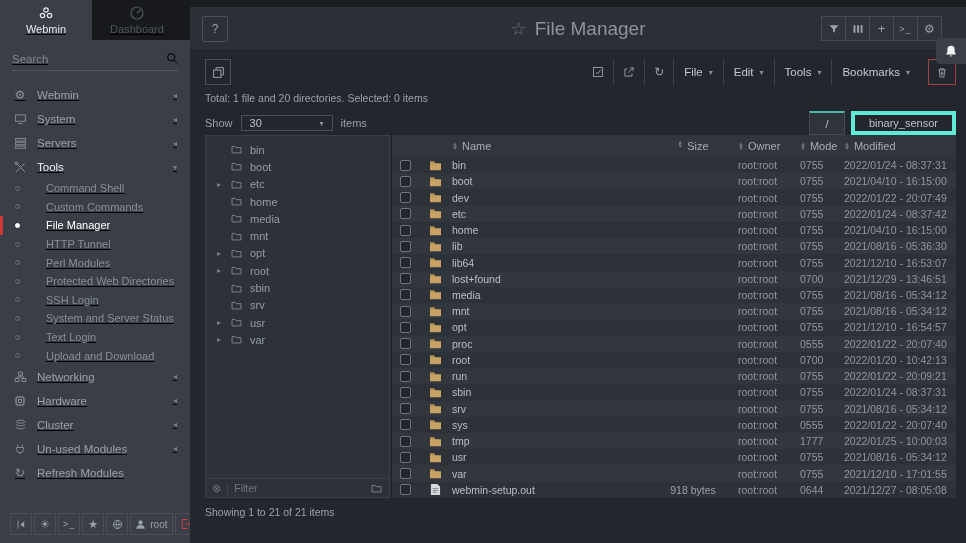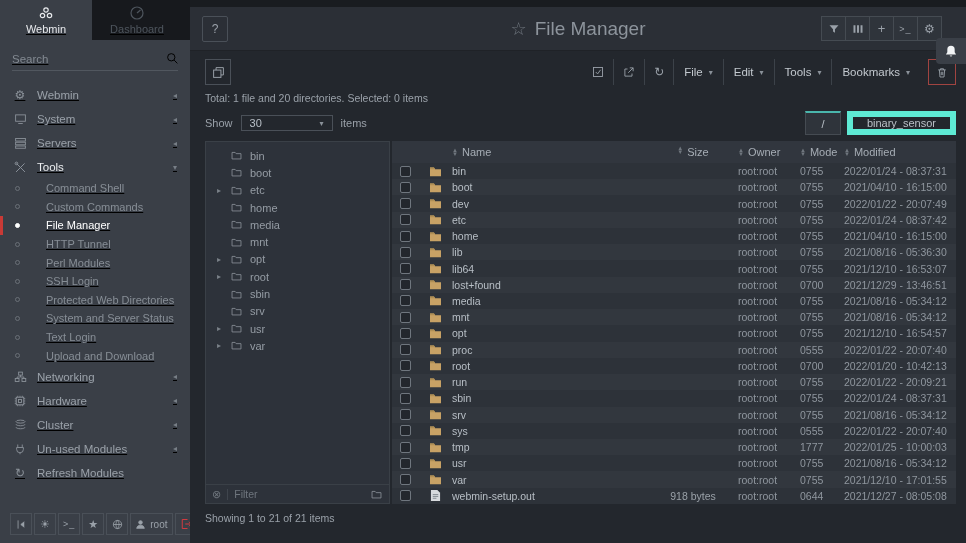--- a/index.html
+++ b/index.html
@@ -69,24 +69,24 @@
     color:#9aa1a9; display:flex; align-items:center; justify-content:center; cursor:pointer; }
   .totalline { margin-top:5px; font-size:10.5px; color:#9aa1a9; }
   .showrow { margin-top:7px; display:flex; align-items:center; font-size:11px; color:#9aa1a9; }
   .showsel { width:92px; height:16px; border:1px solid #4a5058; margin:0 8px;
     display:flex; align-items:center; padding:0 8px; color:#b9c0c7; cursor:pointer; }
   .showsel .caret { margin-left:auto; font-size:8px; color:#8a9199; }
   .crumbs { margin-left:auto; display:flex; }
   .crumb-root { width:36px; height:24px; background:#2f343b; border:1px solid #454b52;
     border-top:2px solid #4ab6ac; color:#b9c0c7; display:flex; align-items:center;
     justify-content:center; font-size:11px; cursor:pointer; }
-  .crumb-cur { height:24px; margin-left:6px; padding:0 14px; border:6px solid #5eead4;
+  .crumb-cur { height:24px; margin-left:6px; padding:0 14px; border:4px solid #5eead4;
     color:#b9c0c7; display:flex; align-items:center; font-size:11px; cursor:pointer; }
 
-  .panels { margin-top:6px; display:flex; gap:2px; height:363px; }
+  .panels { margin-top:0; display:flex; gap:2px; height:363px; }
   .treepanel { width:185px; background:#2d323a; border:1px solid #3a4047; display:flex; flex-direction:column; }
   .treelist { flex:1; padding-top:5px; }
   .titem-row { height:17.3px; display:flex; align-items:center; gap:7px; padding-left:9px;
     font-size:11px; color:#959ca4; cursor:pointer; }
   .titem-row .arrow { width:8px; font-size:8px; color:#7a8188; text-align:center; flex:none; }
   .titem-row .ficon { color:#8a9199; display:inline-flex; }
   .filterbar { height:19px; border-top:1px solid #3a4047; display:flex; align-items:center; padding:0 6px; gap:6px; }
   .filterbar .clr { color:#6f767e; font-size:11px; cursor:pointer; }
   .filterbar .sep { width:1px; height:11px; background:#3f454d; }
   .filterbar input { flex:1; background:transparent; border:none; outline:none;
@@ -208,25 +208,25 @@
         <div class="subitem">
           <span class="bullet"></span>
           <span>HTTP Tunnel</span>
         </div>
         <div class="subitem">
           <span class="bullet"></span>
           <span>Perl Modules</span>
         </div>
         <div class="subitem">
           <span class="bullet"></span>
-          <span>SSH Login</span>
+          <span>Protected Web Directories</span>
         </div>
         <div class="subitem">
           <span class="bullet"></span>
-          <span>Protected Web Directories</span>
+          <span>SSH Login</span>
         </div>
         <div class="subitem">
           <span class="bullet"></span>
           <span>System and Server Status</span>
         </div>
         <div class="subitem">
           <span class="bullet"></span>
           <span>Text Login</span>
         </div>
         <div class="subitem">

